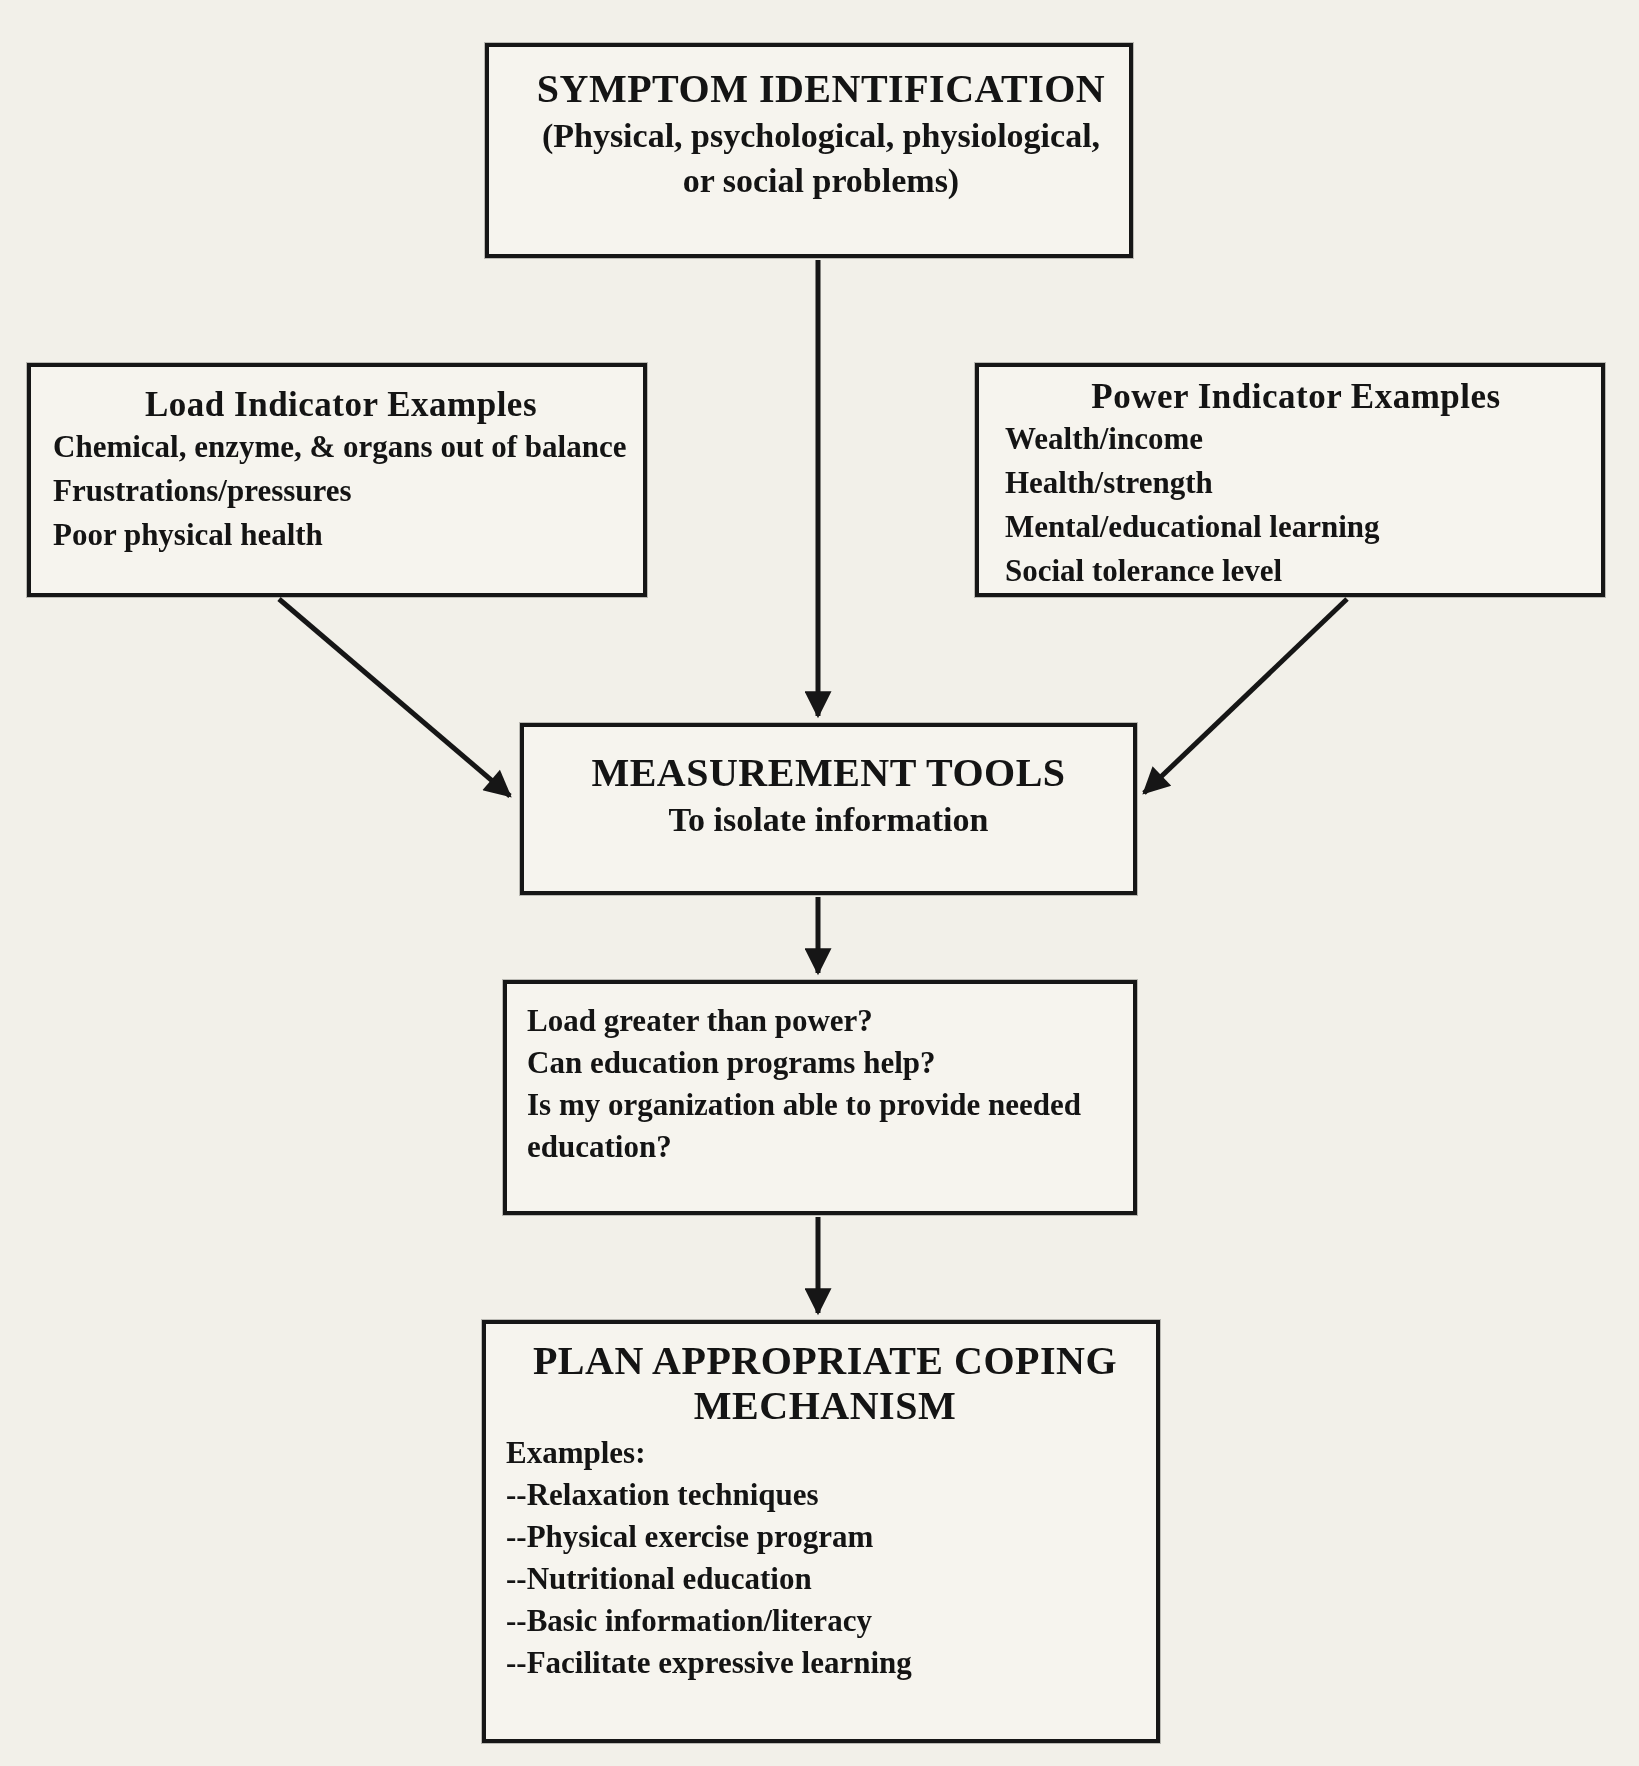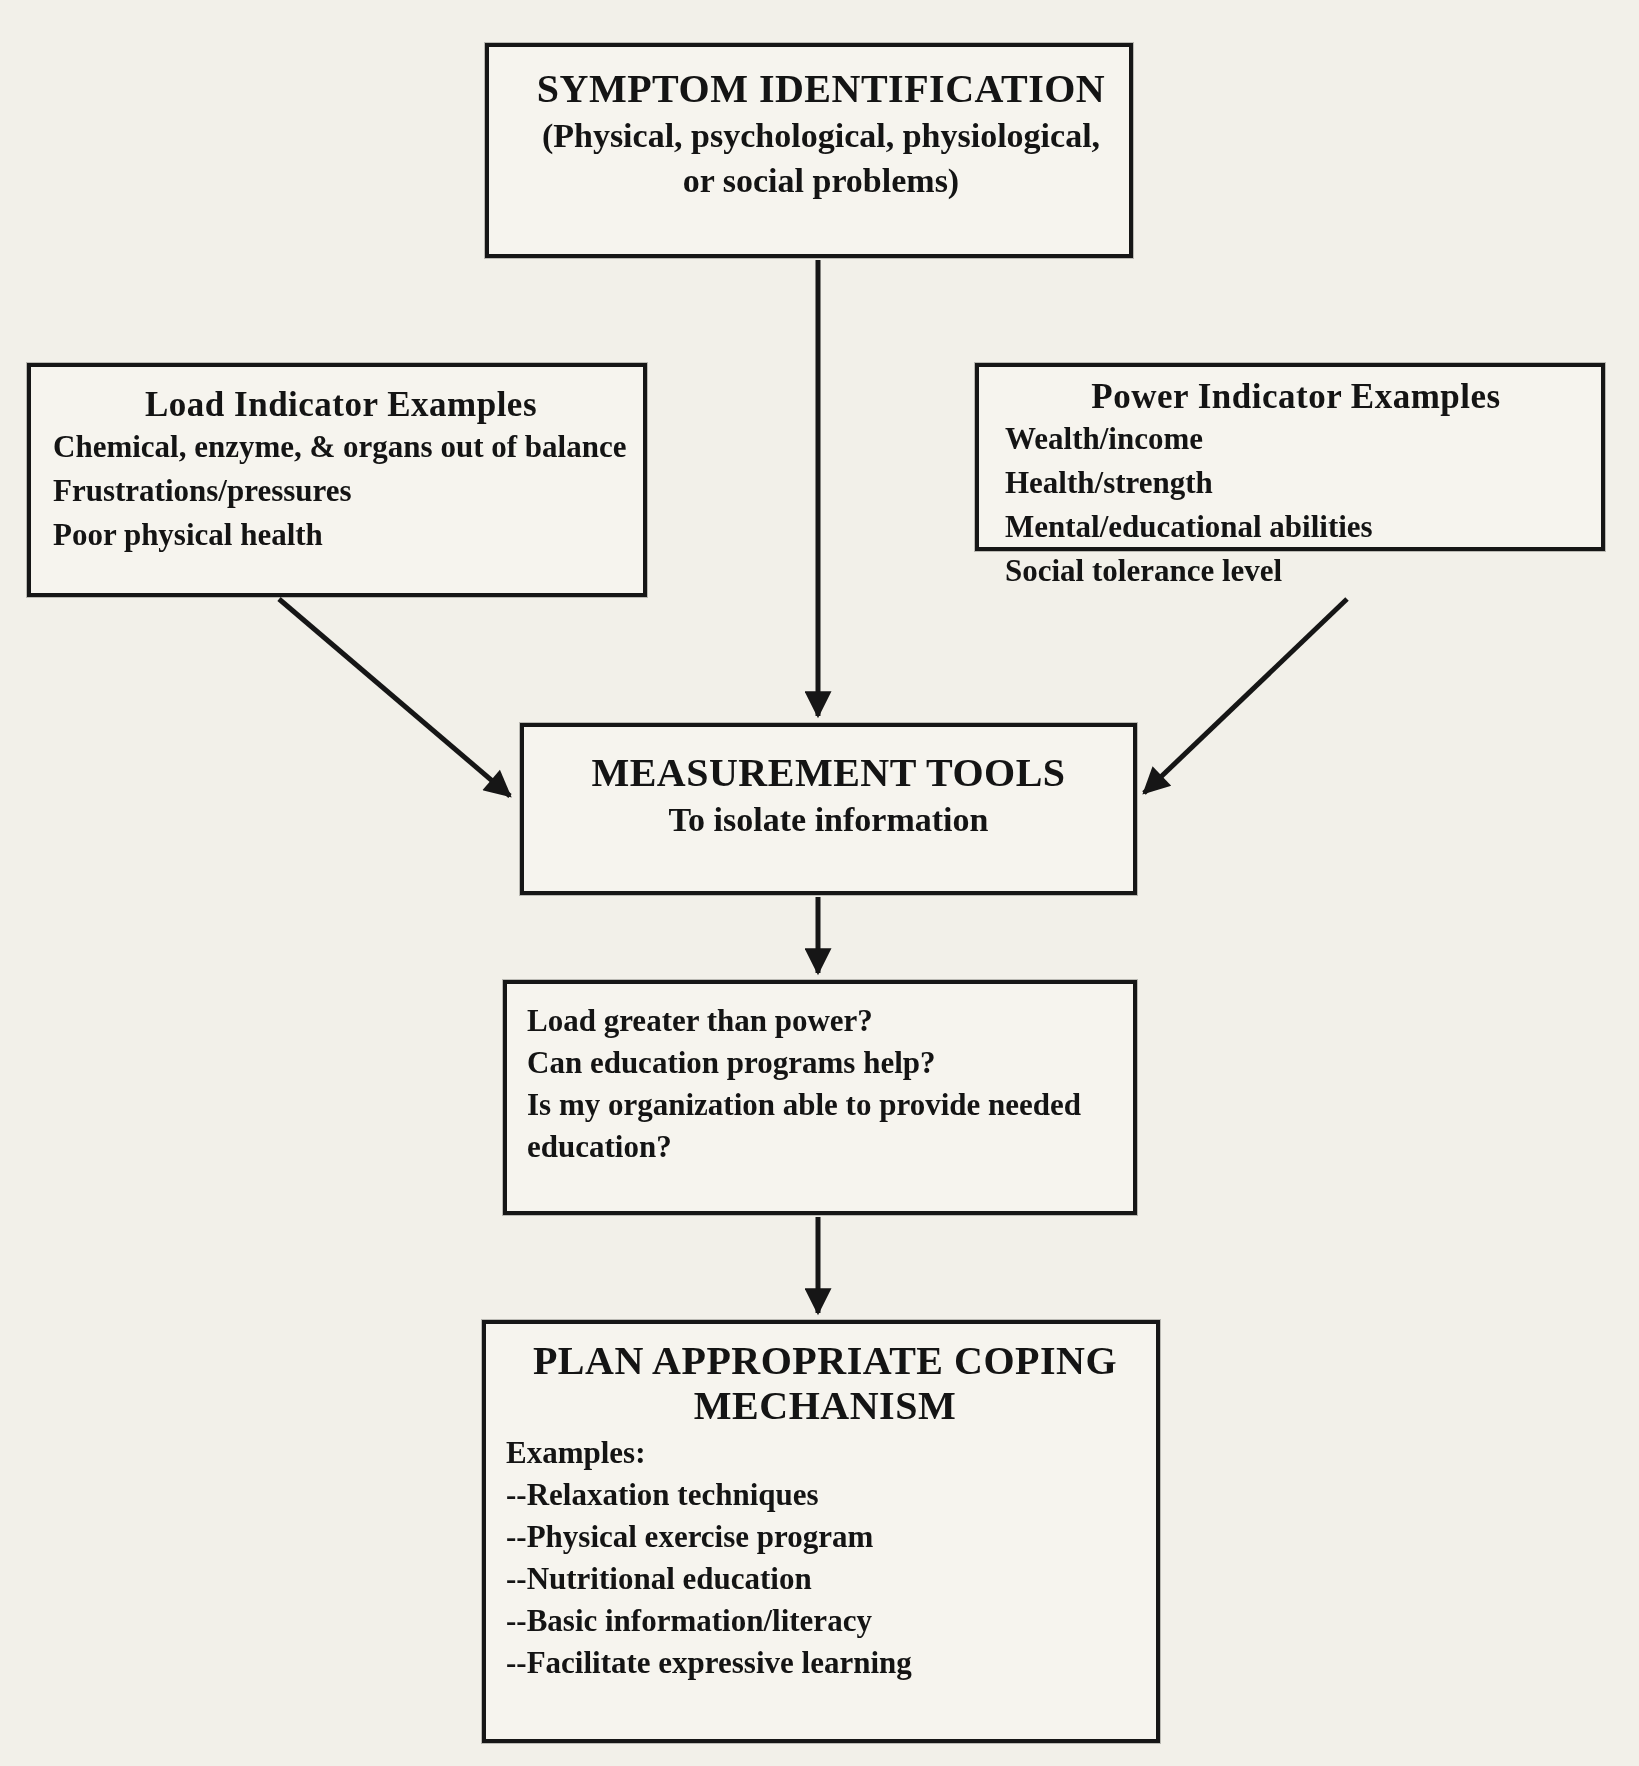--- a/index.html
+++ b/index.html
@@ -35,21 +35,21 @@
   }
   .items{
     font-weight:bold;
     font-size:31px;
     line-height:44px;
   }
   .items div{padding:0;}
   
   #box-symptom{left:485px;top:43px;width:648px;height:215px;padding-top:18px;padding-left:24px;}
   #box-load{left:27px;top:363px;width:620px;height:234px;padding:18px 14px 0 22px;}
-  #box-power{left:975px;top:363px;width:630px;height:188px;padding:10px 14px 0 26px;}
+  #box-power{left:975px;top:363px;width:630px;height:234px;padding:10px 14px 0 26px;}
   #box-measurement{left:520px;top:723px;width:617px;height:172px;padding-top:22px;}
   #box-evaluation{left:503px;top:980px;width:634px;height:235px;padding:16px 12px 0 20px;}
   #box-plan{left:482px;top:1320px;width:678px;height:423px;padding:14px 12px 0 20px;}
   #box-evaluation .items{line-height:42px;}
   #box-plan .box-title{line-height:45px;}
   #box-plan .items{line-height:42px;margin-top:4px;}
   .center-block .box-title,.center-block .box-sub{padding:0 10px;}
   svg.arrows{position:absolute;left:0;top:0;z-index:6;pointer-events:none;}
 </style>
 </head>
@@ -70,21 +70,21 @@
       <div>Frustrations/pressures</div>
       <div>Poor physical health</div>
     </div>
   </div>
 
   <div class="box" id="box-power">
     <div class="box-title mixed">Power Indicator Examples</div>
     <div class="items">
       <div>Wealth/income</div>
       <div>Health/strength</div>
-      <div>Mental/educational abilities</div>
+      <div>Mental/educational learning</div>
       <div>Social tolerance level</div>
     </div>
   </div>
 
   <div class="box center-block" id="box-measurement">
     <div class="box-title">MEASUREMENT TOOLS</div>
     <div class="box-sub">To isolate information</div>
   </div>
 
   <div class="box" id="box-evaluation">

